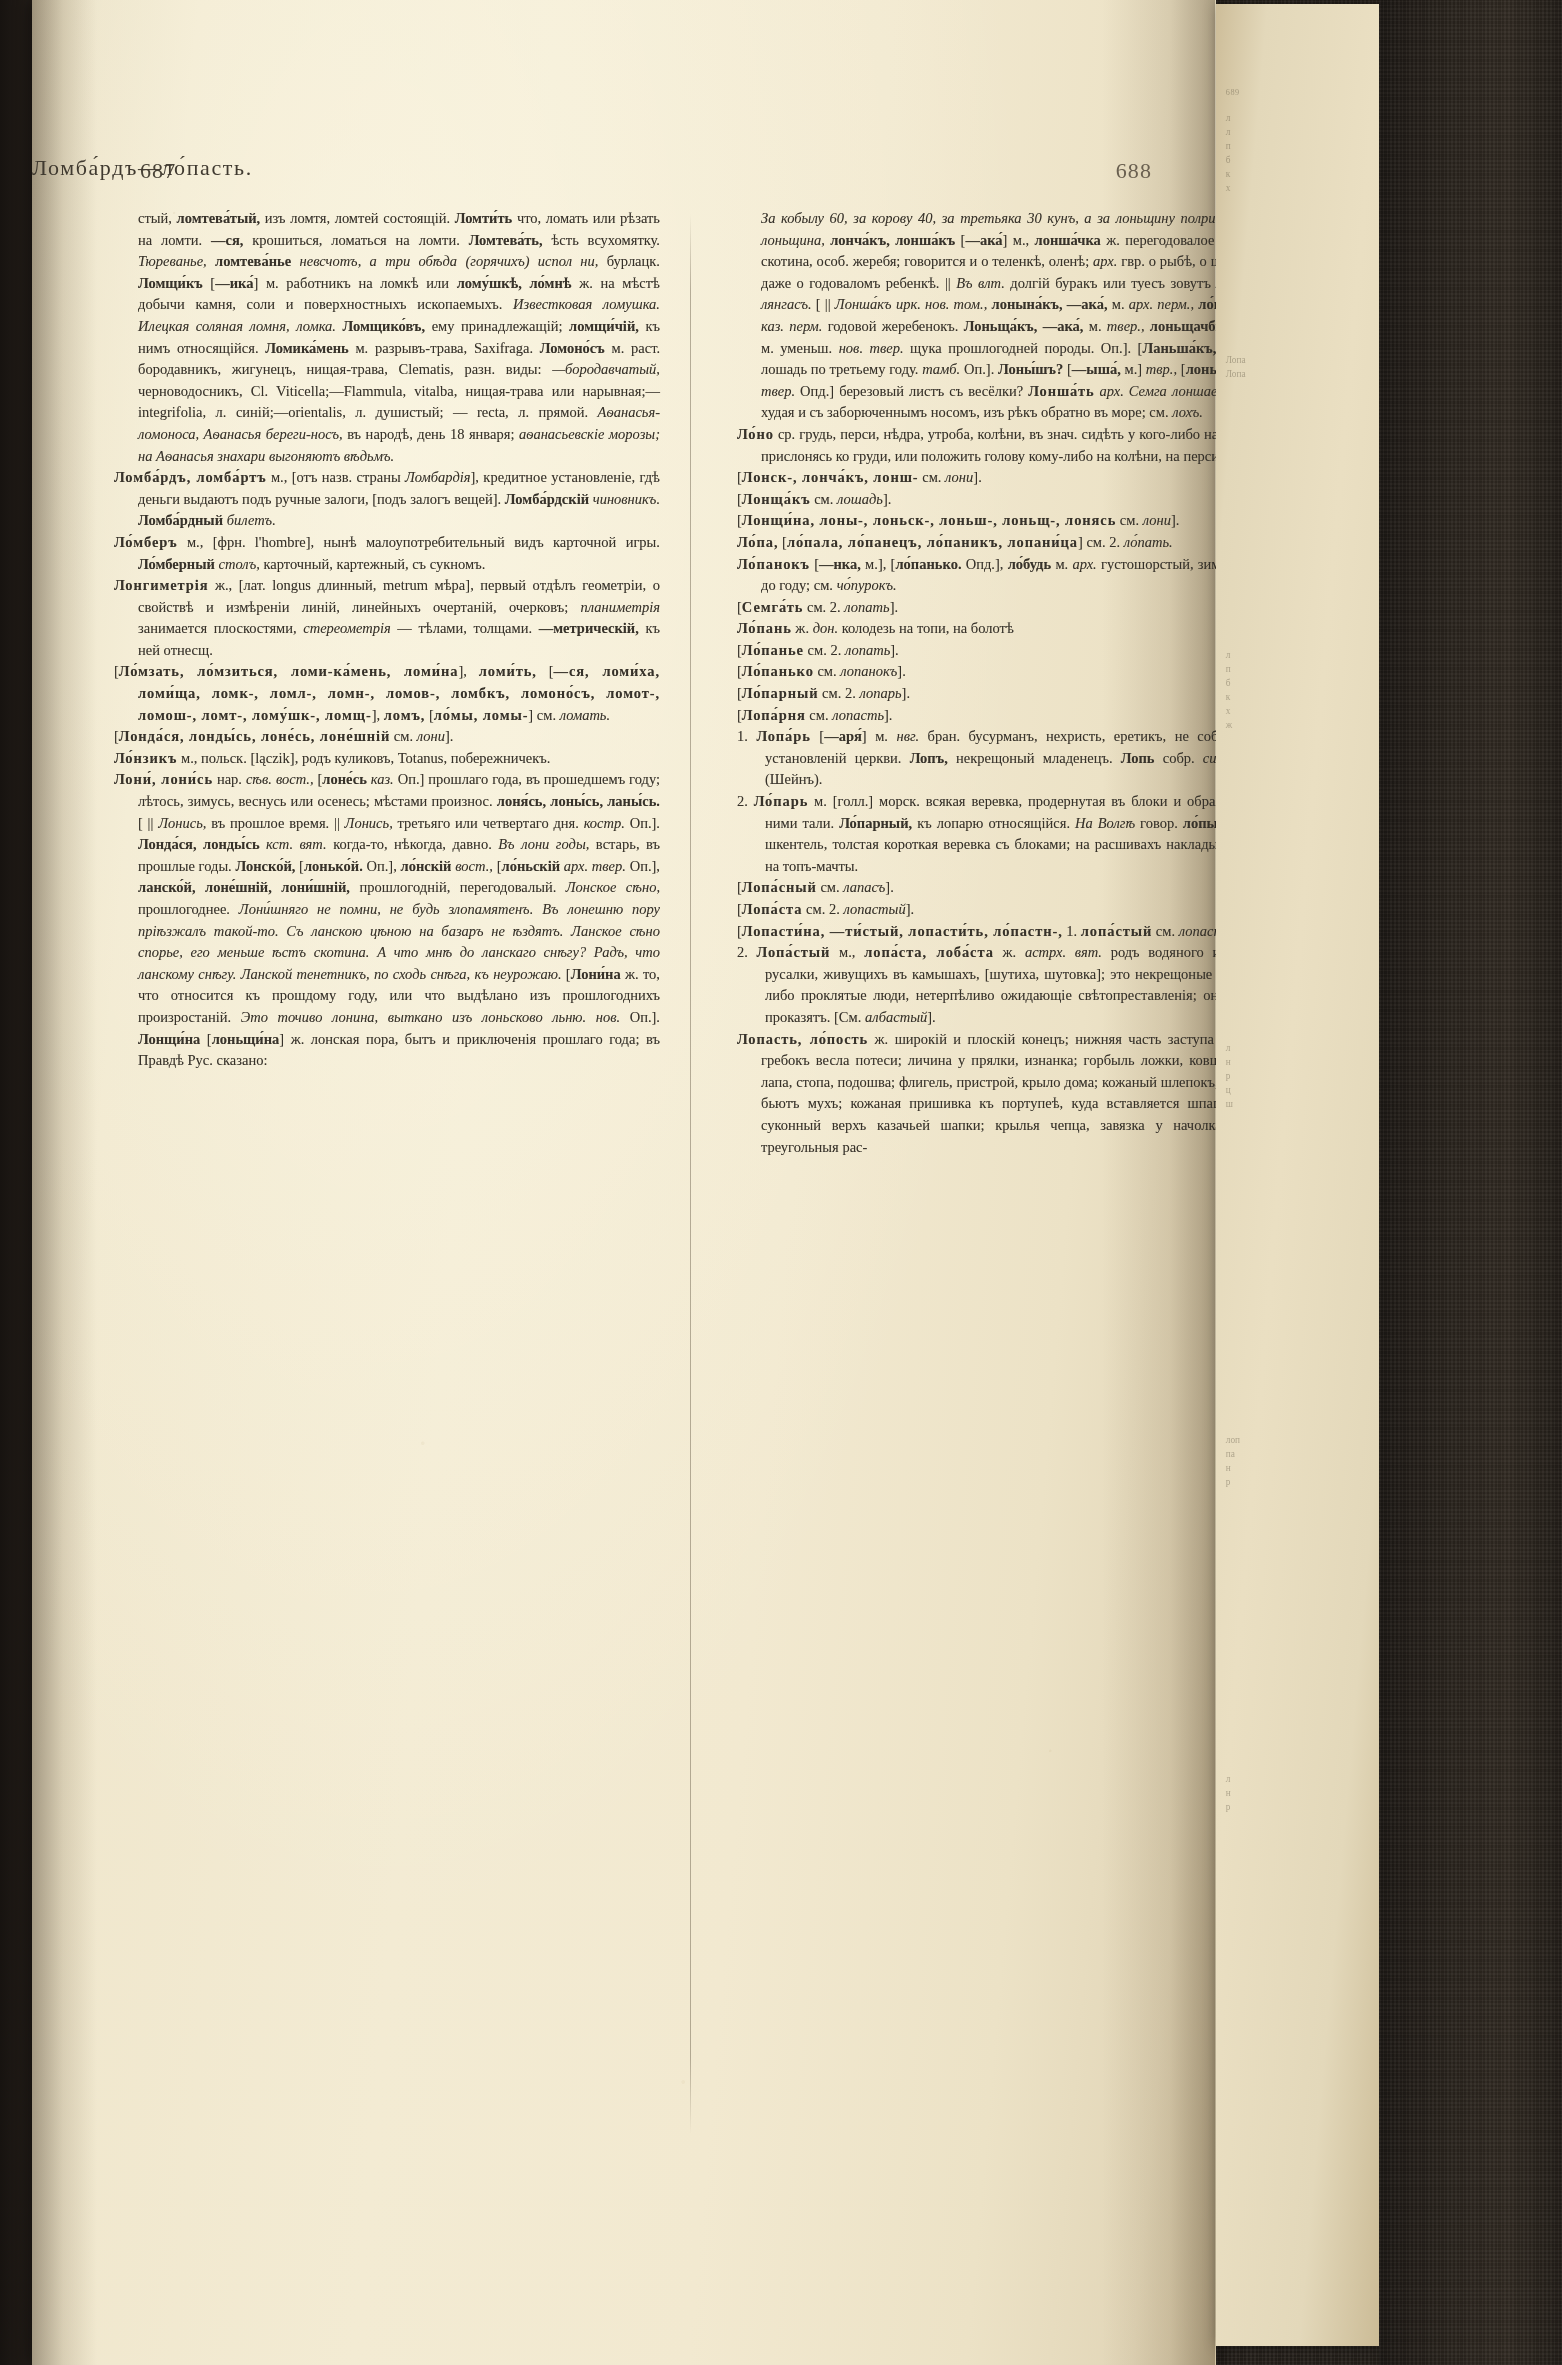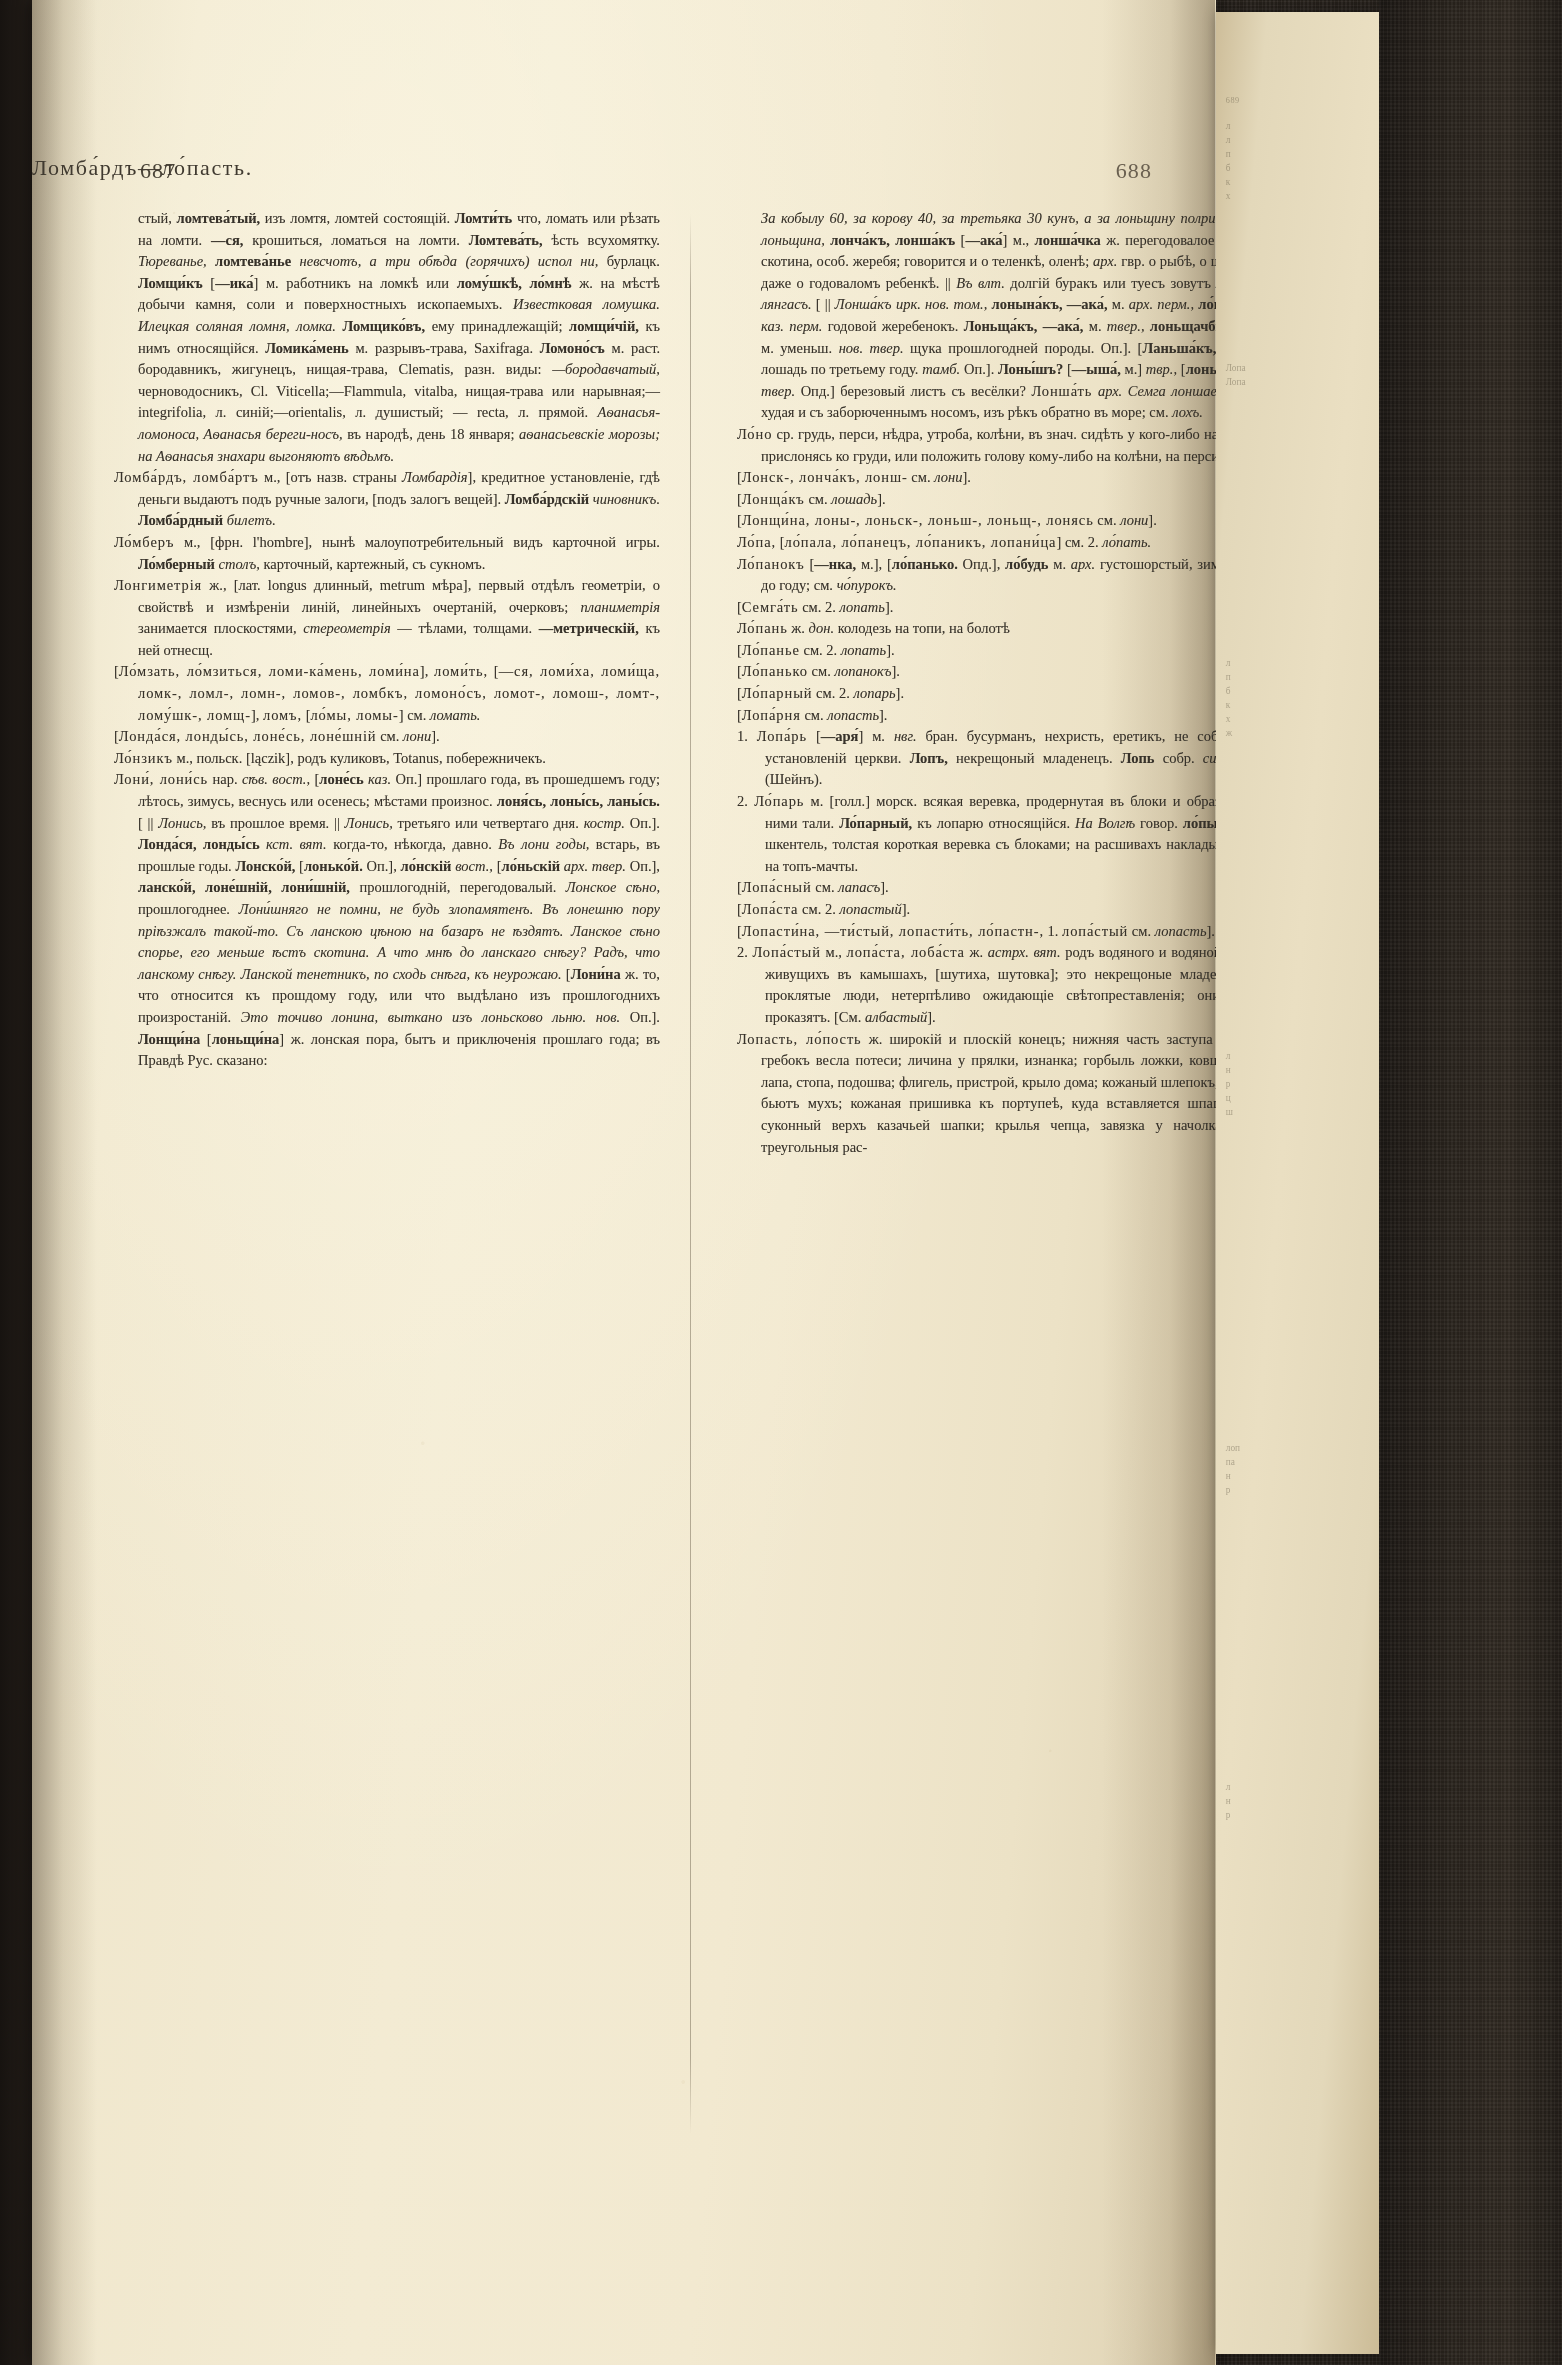--- a/index.html
+++ b/index.html
@@ -50,21 +50,21 @@
   }
   
   #page-right-shade{
     position:absolute;left:1102px;top:0;width:113px;height:2366px;
     background:linear-gradient(90deg, rgba(0,0,0,0) 0%, rgba(110,88,54,0.16) 60%, rgba(80,62,36,0.40) 100%);
     pointer-events:none;
   }
 
   
   #next-leaf{
-    position:absolute;left:1216px;top:12px;width:164px;height:2342px;
+    position:absolute;left:1216px;top:4px;width:164px;height:2342px;
     background:linear-gradient(95deg,#cdbd99 0%,#e3d8ba 14%,#eadfc2 45%,#e3d8ba 78%,#cbbb96 100%);
     box-shadow:3.3px 0 14px rgba(0,0,0,0.45);
     overflow:hidden;
   }
   #next-leaf .ghost{
     position:absolute;left:9.8px;right:6.5px;
     color:rgba(70,60,44,0.36);
     font-size:9.3px;line-height:14px;
     font-family:"Liberation Serif", serif;
     white-space:pre-wrap;word-break:break-all;
@@ -136,21 +136,21 @@
     padding-left:24px;
     text-indent:-24px;
   }
   .entry.num{
     padding-left:28px;
     text-indent:-28px;
   }
   .entry.cont{padding-left:24px;text-indent:0;}
 
   
-  .hw{ font-weight:normal; letter-spacing:0.9px; }                          
+  .hw{ font-weight:bold; letter-spacing:0.9px; }                          
 
   
   .col{ text-shadow: 0 0 0.3px rgba(55,50,42,0.28); }
 </style>
 </head>
 <body>
 
 <div id="backdrop"></div>
 <div id="left-dark"></div>
 

